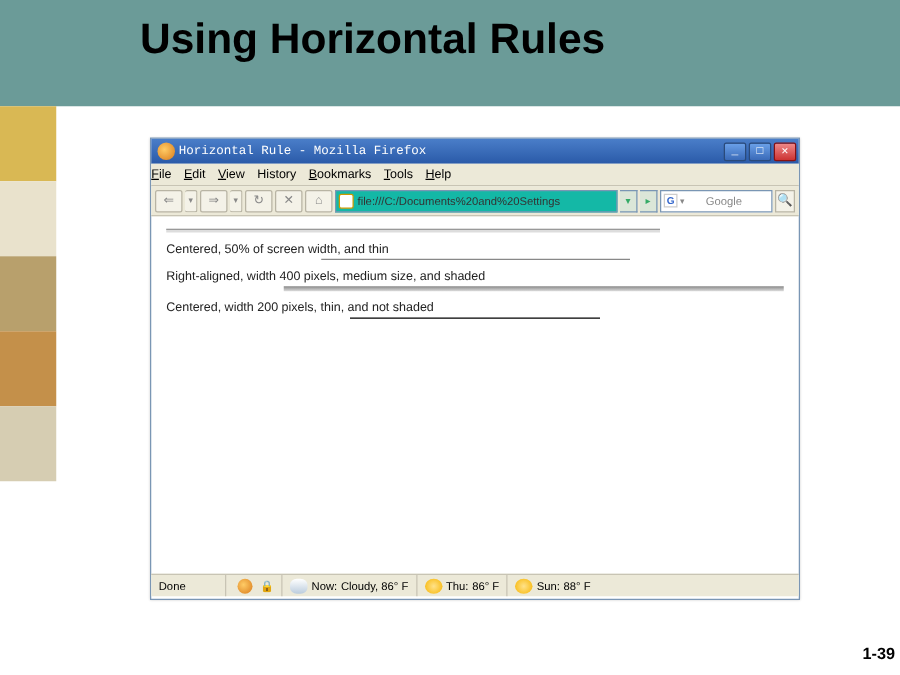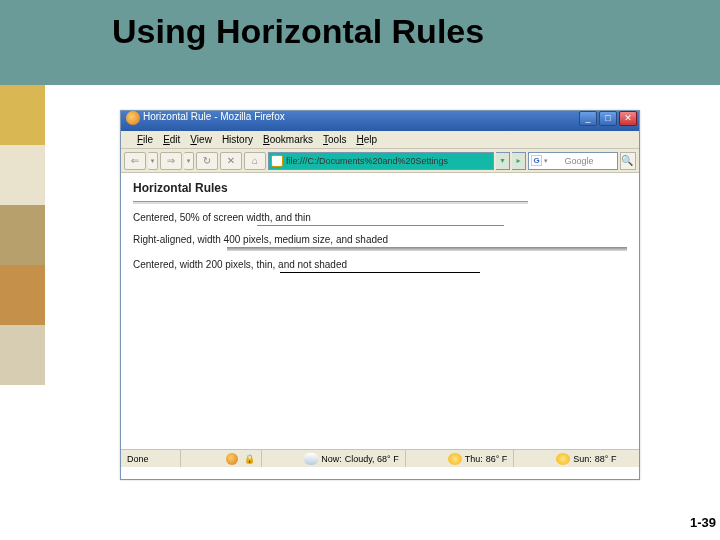--- a/index.html
+++ b/index.html
@@ -9,29 +9,29 @@
   .slide-title { position: absolute; left: 99px; top: 12px; font-size: 34px; font-weight: bold; color: #000; margin-left: 13px; }
 
   .side-stripe { position: absolute; left: 0; top: 85px; width: 45px; height: 300px;
                  display: flex; flex-direction: column; }
   .stripe-seg { flex: 1; }
 
   .browser { position: absolute; left: 120px; top: 110px; width: 520px; height: 370px;
              border: 1px solid #7a96b4; background: #fff; box-shadow: 0 0 2px rgba(0,0,0,.2); }
 
   
-  .titlebar { height: 20px; background: linear-gradient(#4a7ec9, #2a5aa8); display: flex; align-items: flex-start; padding: 0 2px; }
+  .titlebar { height: 20px; background: linear-gradient(#4a7ec9, #2a5aa8); display: flex; align-items: center; padding: 0 2px; font-family: Liberation Mono, monospace; }
   .ff-icon { width: 14px; height: 14px; margin: 0 3px; border-radius: 50%; background: radial-gradient(circle at 40% 40%, #ffcc66, #d97a1a); position: relative; }
   .titlebar-text { color: #fff; font-size: 10px; flex: 1; }
   .winbtns { display: flex; gap: 2px; }
   .winbtn { width: 18px; height: 15px; background: linear-gradient(#6aa0e8,#3a6ab8); border: 1px solid #2a4a7a; border-radius: 2px; color: #fff; font-size: 9px; line-height: 12px; text-align: center; }
   .winbtn.close { background: linear-gradient(#e88,#c33); border-color: #811; }
 
   
-  .menubar { height: 18px; background: #ece9d8; border-bottom: 1px solid #c8c4b4; display: flex; align-items: center; font-size: 10px; padding-left: 16px; gap: 10px; }
+  .menubar { height: 18px; background: #ece9d8; border-bottom: 1px solid #c8c4b4; display: flex; align-items: center; font-size: 10px; padding-left: 0; gap: 10px; }
   .menubar span u { text-decoration: underline; }
 
   
   .navbar { height: 24px; background: #ece9d8; border-bottom: 1px solid #c8c4b4; display: flex; align-items: center; padding: 0 3px; gap: 2px; }
   .navbtn { width: 22px; height: 18px; border: 1px solid #b8b4a4; border-radius: 2px; background: #f4f2e8; font-size: 10px; color: #888; text-align: center; line-height: 16px; }
   .navbtn.dd { width: 10px; border-left: none; font-size: 7px; }
   .urlbox { flex: 1; height: 18px; border: 1px solid #7a96b4; background: #14b8a6; display: flex; align-items: center; font-size: 9px; padding: 0 2px; color: #333; }
   .url-icon { width: 12px; height: 12px; background: #fff; border: 1px solid #c90; border-radius: 2px; margin-right: 3px; }
   .url-dd { width: 14px; height: 18px; border: 1px solid #7a96b4; border-left: none; background: #dbe6d8; color: #3a6; font-size: 8px; text-align: center; line-height: 16px; }
   .searchbox { width: 90px; height: 18px; border: 1px solid #7a96b4; background: #fff; display: flex; align-items: center; font-size: 9px; color: #888; padding: 0 2px; }
@@ -41,21 +41,21 @@
   
   .content { padding: 8px 12px; font-size: 10px; color: #222; }
   .content h3 { font-family: Verdana, sans-serif; font-size: 12px; font-weight: bold; margin-bottom: 6px; }
   .content p { margin: 6px 0 2px; }
   .hr1 { width: 80%; height: 3px; background: #ddd; border-top: 1px solid #999; margin: 2px 0 8px 0; }
   .hr2 { width: 50%; height: 1px; background: #888; margin: 2px auto 8px; }
   .hr3 { width: 400px; max-width: 100%; height: 4px; background: linear-gradient(#888, #ddd); margin: 2px 0 8px auto; }
   .hr4 { width: 200px; height: 1px; background: #000; margin: 2px auto 8px; }
 
   
-  .statusbar { position: absolute; bottom: 12px; left: 0; right: 0; height: 18px; background: #ece9d8; border-top: 1px solid #c8c4b4; display: flex; align-items: center; font-size: 9px; gap: 36px; }
+  .statusbar { position: absolute; bottom: 2px; left: 0; right: 0; height: 18px; background: #ece9d8; border-top: 1px solid #c8c4b4; display: flex; align-items: center; font-size: 9px; }
   .status-seg { border-right: 1px solid #c8c4b4; padding: 0 6px; height: 100%; display: flex; align-items: center; gap: 3px; }
   .status-seg:first-child { flex: 0 0 60px; }
   .wicon { width: 14px; height: 12px; background: radial-gradient(circle, #fd6, #fa0); border-radius: 3px; }
   .wicon.sun { background: radial-gradient(circle, #ffe28a, #f7b400); border-radius: 50%; }
   .wicon.cloud { background: linear-gradient(#fff, #bcd); border-radius: 40%; }
 
   .page-num { position: absolute; right: 4px; bottom: 10px; font-size: 13px; font-weight: bold; color: #000; }
 </style>
 </head>
 <body>
@@ -110,42 +110,41 @@
     <div class="url-dd">▸</div>
     <div class="searchbox">
       <div class="g-icon">G</div>
       <span style="font-size:7px">▾</span>
       <span style="margin-left:17px">Google</span>
     </div>
     <div class="mag">🔍</div>
   </div>
 
   <div class="content">
-    <h3>Horizontal Rules</h3>
     <div class="hr1"></div>
     <p>Centered, 50% of screen width, and thin</p>
     <div class="hr2"></div>
     <p>Right-aligned, width 400 pixels, medium size, and shaded</p>
     <div class="hr3"></div>
     <p>Centered, width 200 pixels, thin, and not shaded</p>
     <div class="hr4"></div>
   </div>
 
   <div class="statusbar">
     <div class="status-seg">
         <span>Done</span>
       </div>
     <div class="status-seg">
       <div class="ff-icon" style="width:12px;height:12px"></div>
       <span style="color:#c90">🔒</span>
     </div>
     <div class="status-seg">
       <div class="wicon cloud"></div>
       <span>Now:</span>
-      <span>Cloudy, 68° F</span>
+      <span>Cloudy, 86° F</span>
     </div>
     <div class="status-seg">
       <div class="wicon sun"></div>
       <span>Thu:</span>
       <span>86° F</span>
     </div>
     <div class="status-seg" style="border-right:none">
       <div class="wicon sun"></div>
       <span>Sun:</span>
       <span>88° F</span>

